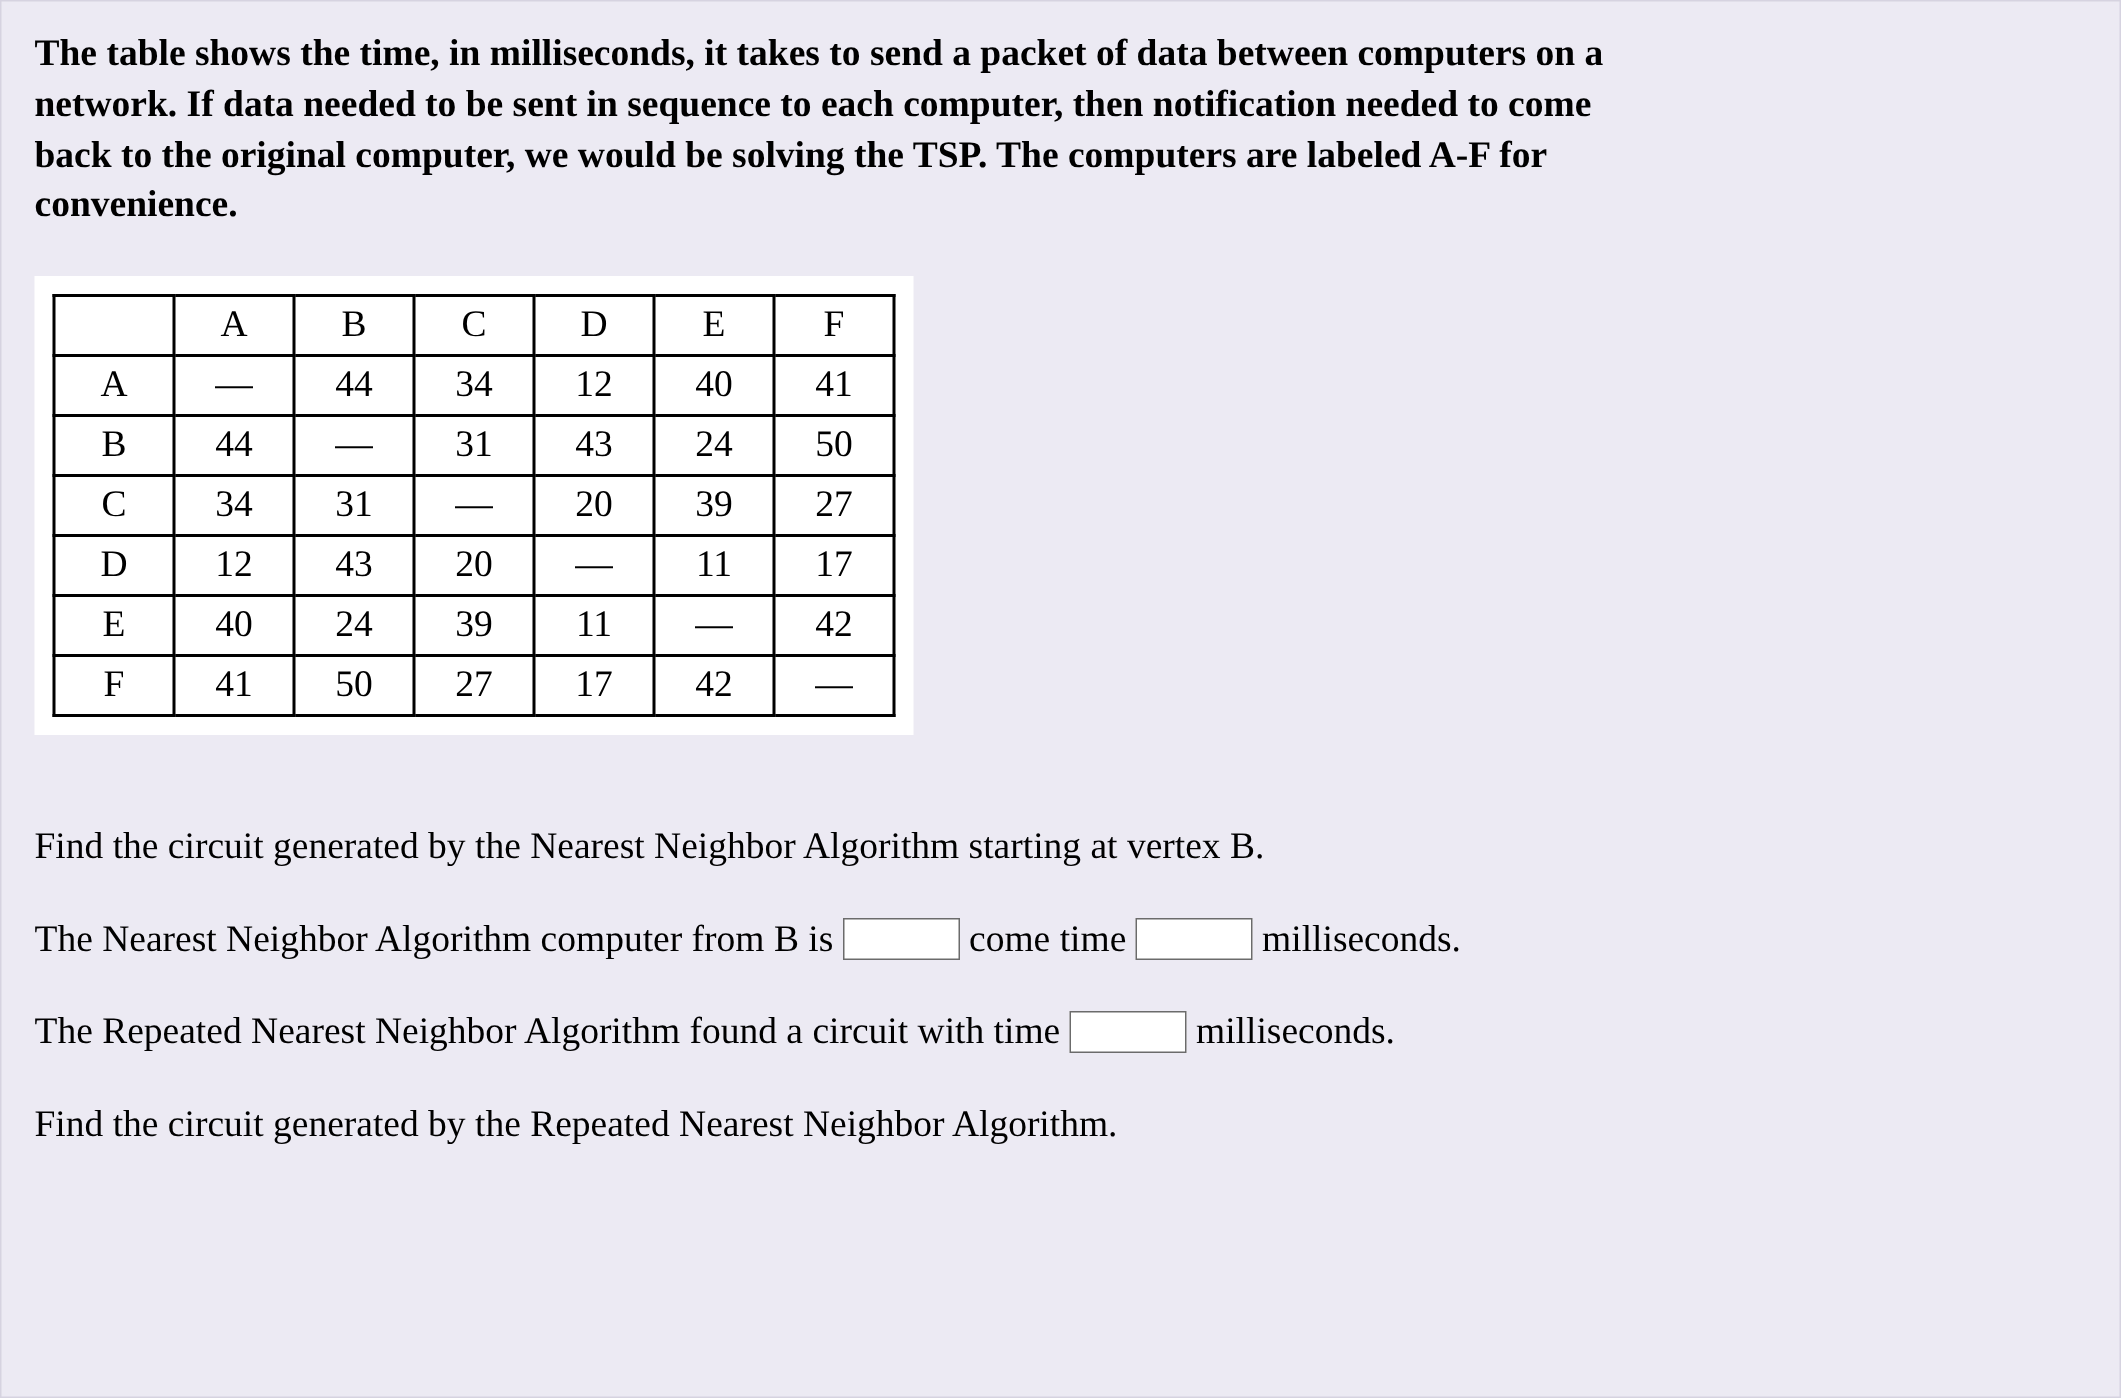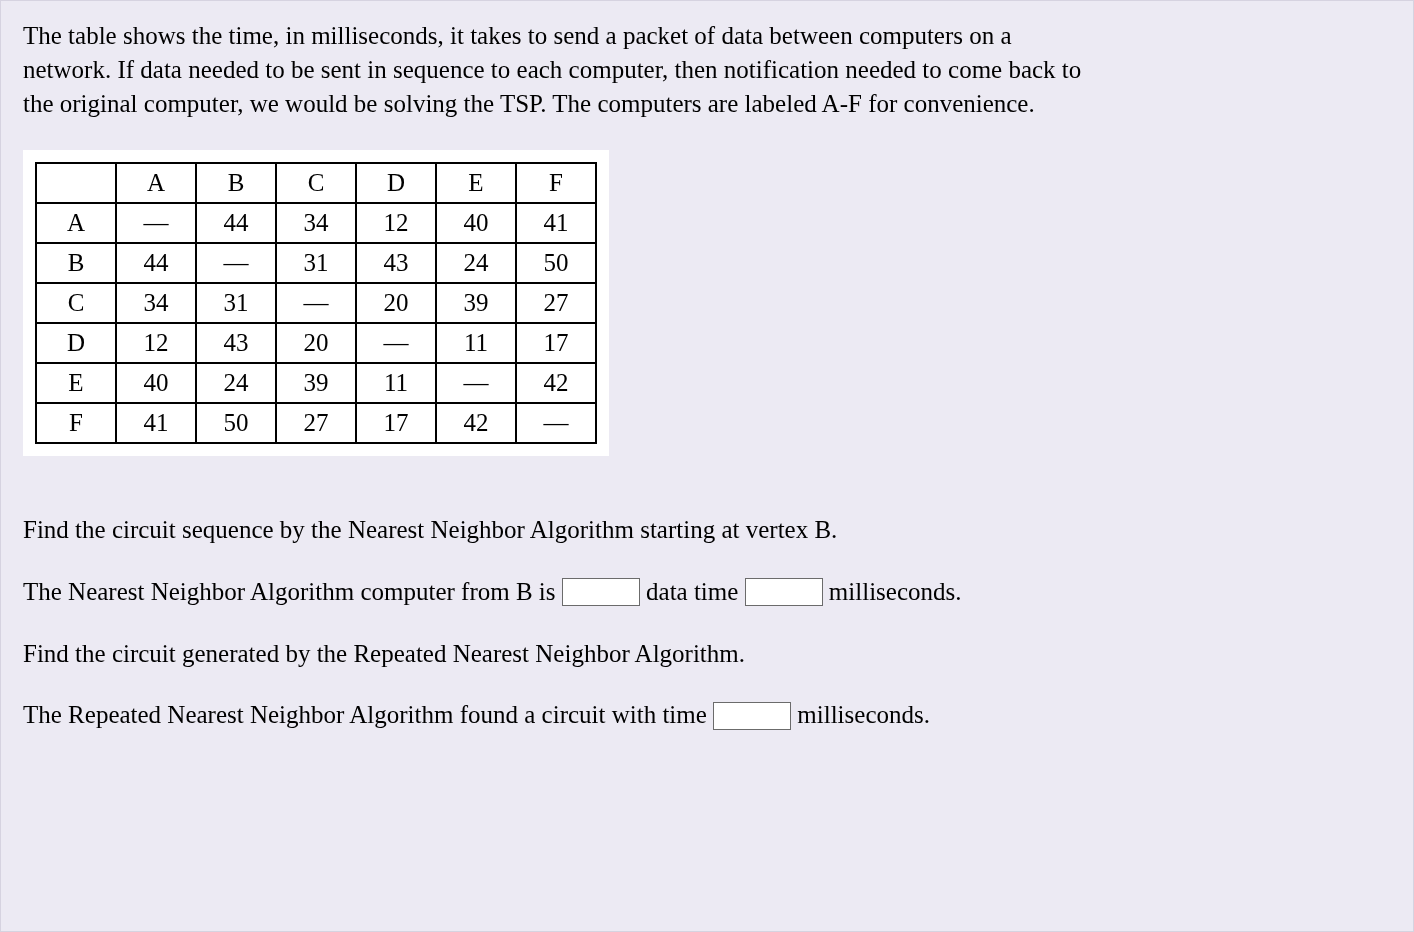--- a/index.html
+++ b/index.html
@@ -11,20 +11,21 @@
     color: #000;
     line-height: 1.35;
     border: 1px solid #d6d3e0;
     box-sizing: border-box;
     width: 1414px;
     height: 932px;
   }
   .intro {
     margin-bottom: 30px;
     max-width: 1080px;
+    font-weight: bold;
   }
   .table-wrap {
     background: #fff;
     display: inline-block;
     padding: 12px;
     margin-bottom: 48px;
   }
   table.data {
     border-collapse: collapse;
     background: #fff;
@@ -138,30 +139,30 @@
           <td>27</td>
           <td>17</td>
           <td>42</td>
           <td class="dash">—</td>
         </tr>
       </tbody>
   </table>
 </div>
 
 <div class="question-block">
-  <p>Find the circuit sequence by the Nearest Neighbor Algorithm starting at vertex B.</p>
+  <p>Find the circuit generated by the Nearest Neighbor Algorithm starting at vertex B.</p>
   <p>
     <span>The Nearest Neighbor Algorithm computer from B is </span>
     <input class="inline-input" type="text" value="" style="">
-    <span> data time </span>
+    <span> come time </span>
     <input class="inline-input" type="text" value="" style="">
     <span> milliseconds.</span>
   </p>
-  <p>Find the circuit generated by the Repeated Nearest Neighbor Algorithm.</p>
   <p>
     <span>The Repeated Nearest Neighbor Algorithm found a circuit with time </span>
     <input class="inline-input" type="text" value="" style="">
     <span> milliseconds.</span>
   </p>
+  <p>Find the circuit generated by the Repeated Nearest Neighbor Algorithm.</p>
 </div>
 
 
 
 
 </body></html>

